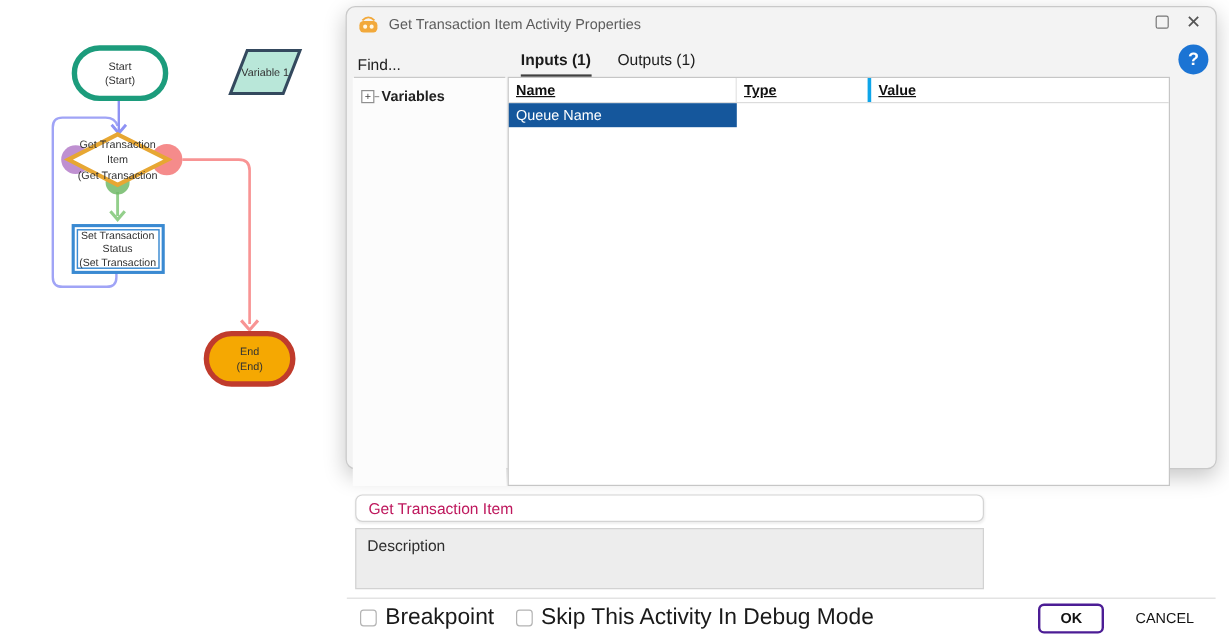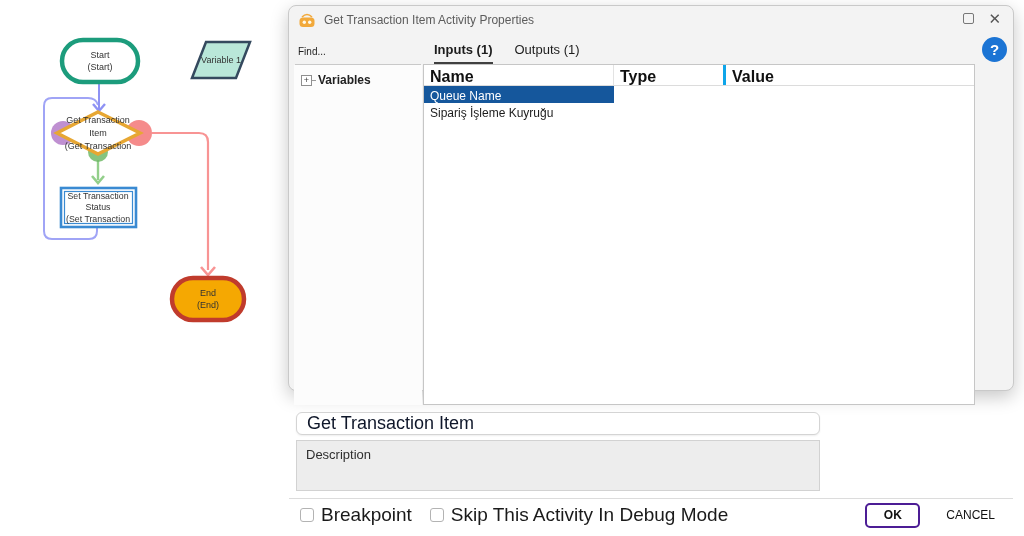--- a/index.html
+++ b/index.html
@@ -20,47 +20,47 @@
   .title-icon { width:18px; height:15px; margin-right:8px; }
   .title-text { font-size:12px; color:#5c5c5c; }
   .winbtns { position:absolute; right:12px; top:5px; display:flex; gap:14px; align-items:center; }
   .btn-max { width:11px; height:11px; border:1.4px solid #777; border-radius:2px; cursor:pointer; }
   .btn-close { font-size:15px; color:#555; line-height:1; cursor:pointer; }
 
   .help-btn { position:absolute; left:693px; top:31px; width:25px; height:25px;
     border-radius:50%; background:#1b74d4; color:#fff; font-size:15px; font-weight:bold;
     display:flex; align-items:center; justify-content:center; cursor:pointer; }
 
-  .find { position:absolute; left:9px; top:40px; font-size:10px; color:#1f1f1f; cursor:text; }
+  .find { position:absolute; left:9px; top:40px; font-size:13px; color:#1f1f1f; cursor:text; }
   .find-rule { position:absolute; left:6px; top:58px; width:126px; border-top:1px solid #c9c9c9; }
 
   .leftpanel { position:absolute; left:5px; top:59px; width:128px; height:340px; background:#fcfcfc; }
   .tree-item { position:absolute; left:7px; top:8px; display:flex; align-items:center; cursor:pointer; }
   .expander { width:11px; height:11px; border:1px solid #8f8f8f; background:#fff; font-size:9px;
     line-height:9px; text-align:center; color:#444; }
   .tree-dash { width:4px; border-top:1px solid #9a9a9a; }
   .tree-label { font-size:12px; font-weight:bold; color:#222; margin-left:2px; }
 
   .tabs { position:absolute; left:145px; top:36px; display:flex; gap:22px; }
   .tab { font-size:13px; color:#1c1c1c; padding-bottom:5px; cursor:pointer; }
   .tab.active { font-weight:bold; border-bottom:5px solid #404040; }
 
   .grid { position:absolute; left:134px; top:58px; width:552px; height:341px;
     background:#fff; border:1px solid #c6c6c6; }
   .grid-header { display:flex; height:21px; border-bottom:1px solid #dcdcdc; }
-  .grid-header .cell { font-size:16px; font-weight:bold; color:#111; padding:3px 0 0 6px; }
+  .grid-header .cell { font-size:12px; font-weight:bold; color:#111; padding:3px 0 0 6px;text-decoration:underline; }
   .cell.c-name { width:190px; border-right:1px solid #e3e3e3; }
   .cell.c-type { width:112px; border-right:3px solid #0ea5e9; }
   .cell.c-value { flex:1; }
-  .grid-row { display:flex; height:20px; cursor:pointer;flex-direction:column; }
+  .grid-row { display:flex; height:20px; cursor:pointer; }
   .grid-row .cell { font-size:12px; padding:3px 0 0 6px; color:#1c1c1c; border-right:none; }
   .grid-row .cell.sel { background:#15579c; color:#fff; }
 
   .name-input { position:absolute; left:7px; top:406px; width:524px; height:23px;
-    border:1px solid #d4d4d4; border-radius:6px; background:#fff; font-size:18px; color:#0f172a;
+    border:1px solid #d4d4d4; border-radius:6px; background:#fff; font-size:13px; color:#be185d;
     padding:0 10px; font-family:"Liberation Sans", sans-serif; box-shadow:0 1px 2px rgba(0,0,0,.07); }
   .desc-box { position:absolute; left:7px; top:434px; width:524px; height:51px;
     background:#ededed; border:1px solid #d2d2d2; font-size:13px; color:#2e2e2e; padding:6px 9px; cursor:text; }
 
   .footer-rule { position:absolute; left:0; right:0; top:492px; border-top:1px solid #dcdcdc; }
   .footer { position:absolute; left:11px; top:493px; right:10px; height:32px;
     display:flex; align-items:center; }
   .cb { width:14px; height:14px; border:1.5px solid #b3b3b3; border-radius:3px; background:#fff; cursor:pointer; }
   .cb-label { font-size:19px; color:#1a1a1a; margin:0 18px 0 7px; }
   .spacer { flex:1; }
@@ -159,21 +159,20 @@
   </div>
 
   <div class="grid">
     <div class="grid-header">
       <div class="cell c-name">Name</div>
       <div class="cell c-type">Type</div>
       <div class="cell c-value">Value</div>
     </div>
     <div class="grid-row">
       <div class="cell c-name sel">Queue Name</div>
-      <div class="cell c-value">Sipariş İşleme Kuyruğu</div>
     </div>
   </div>
 
   <input class="name-input" value="Get Transaction Item" style="">
 
   <div class="desc-box">Description</div>
 
   <div class="footer-rule"></div>
   <div class="footer">
     <div class="cb"></div>

